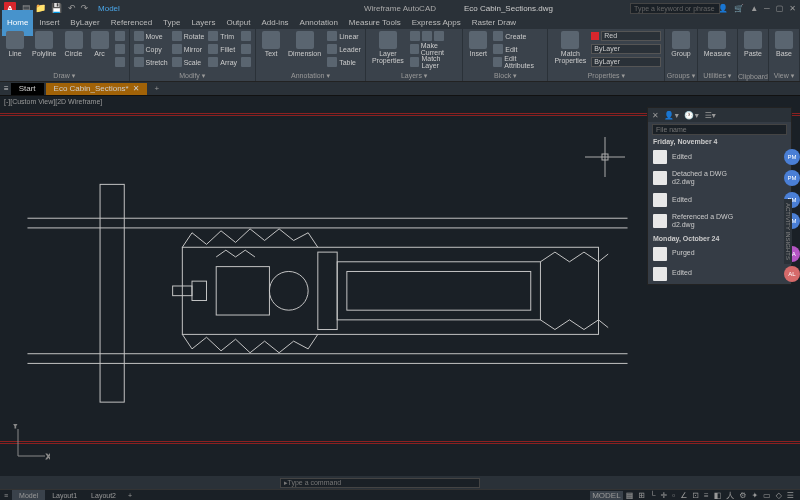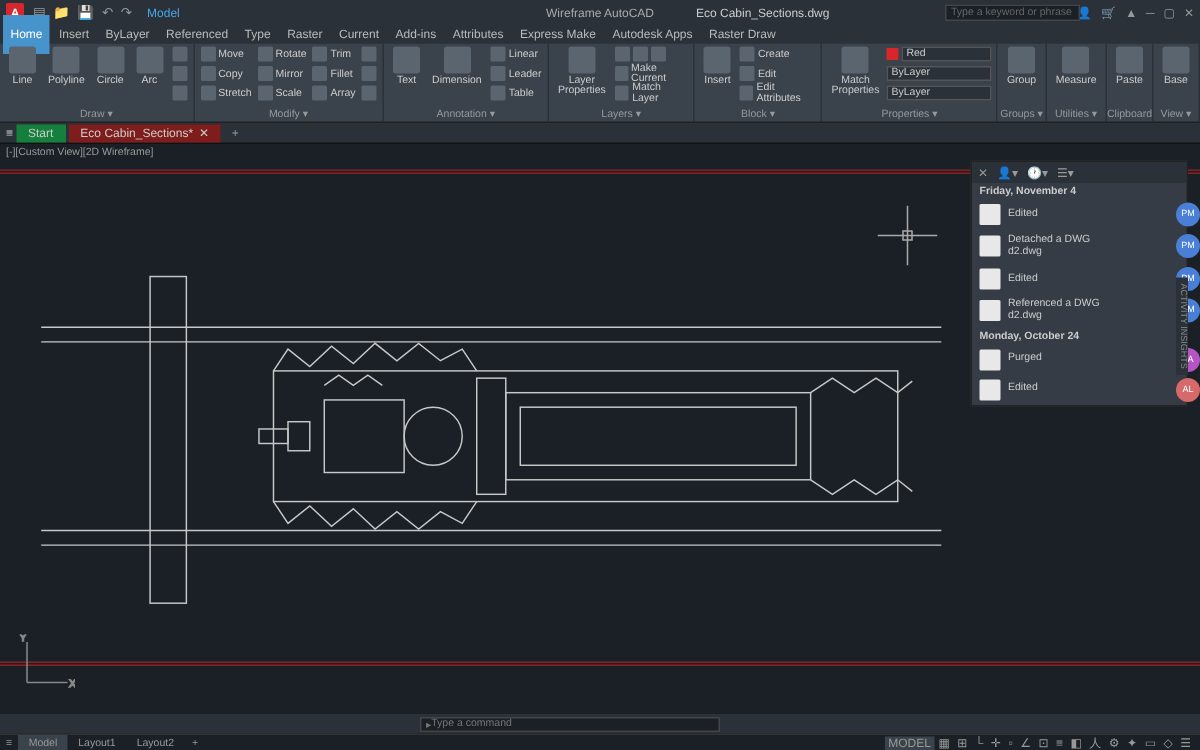--- a/index.html
+++ b/index.html
@@ -23,22 +23,22 @@
 .bigbtn{display:flex;flex-direction:column;align-items:center;justify-content:center;gap:1px;padding:1px 3px;cursor:pointer}
 .bigbtn .ico{width:18px;height:18px;background:#5a6570;border-radius:2px}
 .bigbtn .lbl{font-size:7px;color:#ccc;text-align:center;line-height:1}
 .smallcol{display:flex;flex-direction:column;gap:1px;font-size:7px;color:#ccc}
 .smallbtn{display:flex;align-items:center;gap:2px;cursor:pointer;padding:0 1px;height:12px}
 .smallbtn .si{width:10px;height:10px;background:#5a6570;border-radius:1px}
 .prop-row{display:flex;align-items:center;gap:2px;height:11px}
 .color-sw{width:8px;height:8px;background:#d7262c}
 .prop-sel{width:60px;height:10px;background:#2a3138;border:1px solid #555;font-size:7px;padding:0 2px;display:flex;align-items:center}
 .filetabs{height:14px;background:#2a3138;display:flex;align-items:center;gap:2px;padding-left:4px;font-size:8px;border-bottom:1px solid #111}
-.ftab{padding:0 8px;height:12px;background:#7f1d1d;display:flex;align-items:center;gap:4px;cursor:pointer}
-.ftab.start{background:#15803d}
+.ftab{padding:0 8px;height:12px;background:#a16207;display:flex;align-items:center;gap:4px;cursor:pointer}
+.ftab.start{background:#000000}
 .plus{padding:0 5px;color:#999;cursor:pointer}
 .viewlabel{height:11px;font-size:7px;color:#999;padding-left:4px;display:flex;align-items:center}
 .canvas{position:absolute;top:107px;left:0;right:0;bottom:24px;background:#1a2026}
 .redline{position:absolute;left:0;right:0;height:1px;background:#8b2020}
 .drawing{position:absolute;top:58px;left:15px;right:160px;bottom:40px}
 .drawing svg{width:100%;height:100%}
 .ucs{position:absolute;bottom:8px;left:10px}
 .cursor{position:absolute;top:30px;right:175px}
 .panel{position:absolute;top:0;right:8px;width:145px;background:#353c45;border:1px solid #222;font-size:8px}
 .panel-hdr{height:14px;background:#2a3138;display:flex;align-items:center;padding:0 4px;gap:6px;color:#999}
@@ -88,26 +88,26 @@
     <span>✕</span>
   </div>
 </div>
 
 <div class="menubar">
   <div class="tab active">Home</div>
   <div class="tab">Insert</div>
   <div class="tab">ByLayer</div>
   <div class="tab">Referenced</div>
   <div class="tab">Type</div>
-  <div class="tab">Raster</div>
-  <div class="tab">Current</div>
+  <div class="tab">Layers</div>
+  <div class="tab">Output</div>
   <div class="tab">Add-ins</div>
-  <div class="tab">Attributes</div>
-  <div class="tab">Express Make</div>
-  <div class="tab">Autodesk Apps</div>
+  <div class="tab">Annotation</div>
+  <div class="tab">Measure Tools</div>
+  <div class="tab">Express Apps</div>
   <div class="tab">Raster Draw</div>
 </div>
 
 <div class="ribbon">
   <div class="rgroup">
     <div class="rgroup-body">
       <div class="bigbtn">
           <div class="ico"></div>
           <div class="lbl">Line</div>
         </div>
@@ -385,20 +385,21 @@
       </svg>
   </div>
 
   <div class="panel">
     <div class="panel-hdr">
       <span>✕</span>
       <span>👤▾</span>
       <span>🕐▾</span>
       <span>☰▾</span>
     </div>
+    <div class="panel-search"><input class="panel-search-in" placeholder="File name" style=""></div>
     <div class="panel-date">Friday, November 4</div>
     <div class="panel-item">
         <div class="thumb"></div>
         <div class="txt">Edited</div>
         <div class="badge b-pm">PM</div>
       </div>
     <div class="panel-item">
         <div class="thumb"></div>
         <div class="txt" style="white-space:pre">Detached a DWG
 d2.dwg</div>

